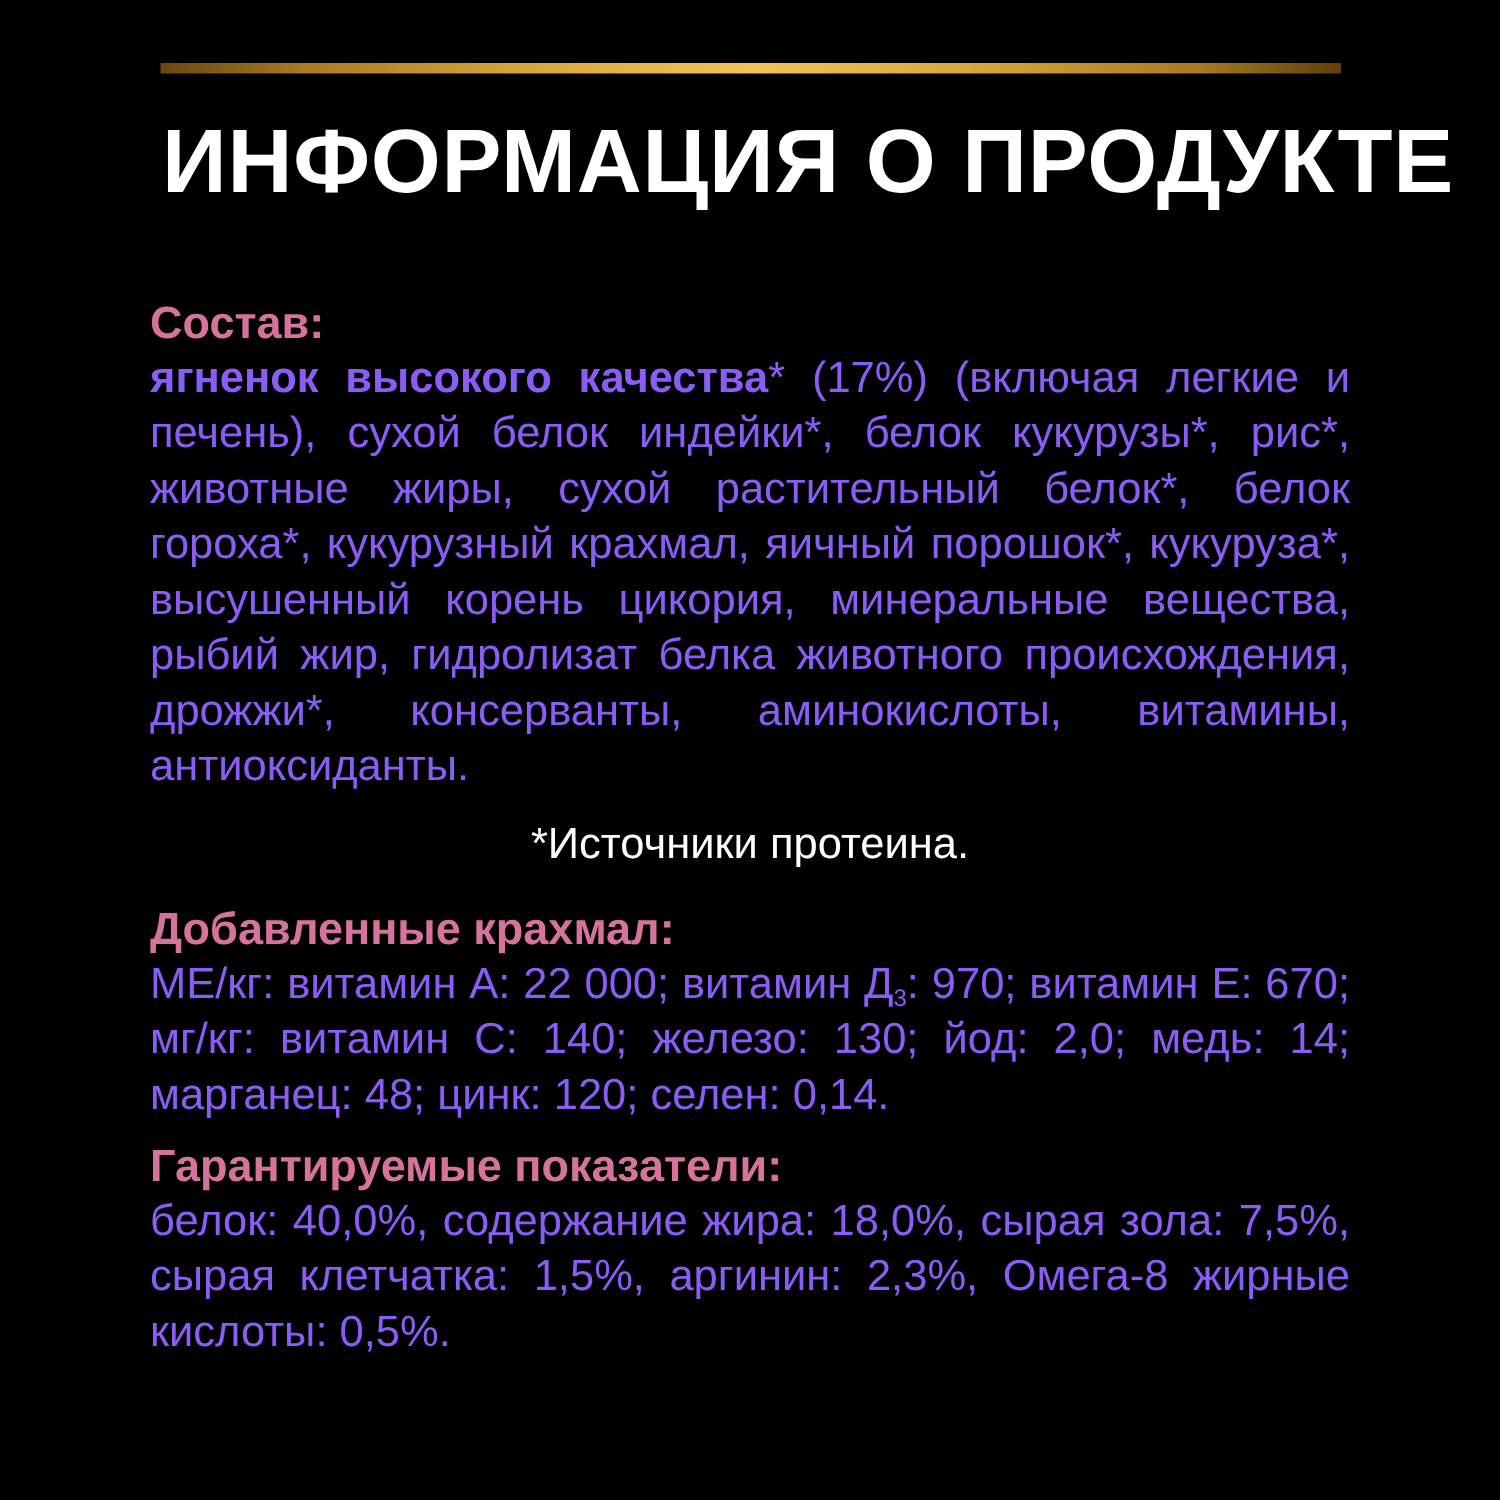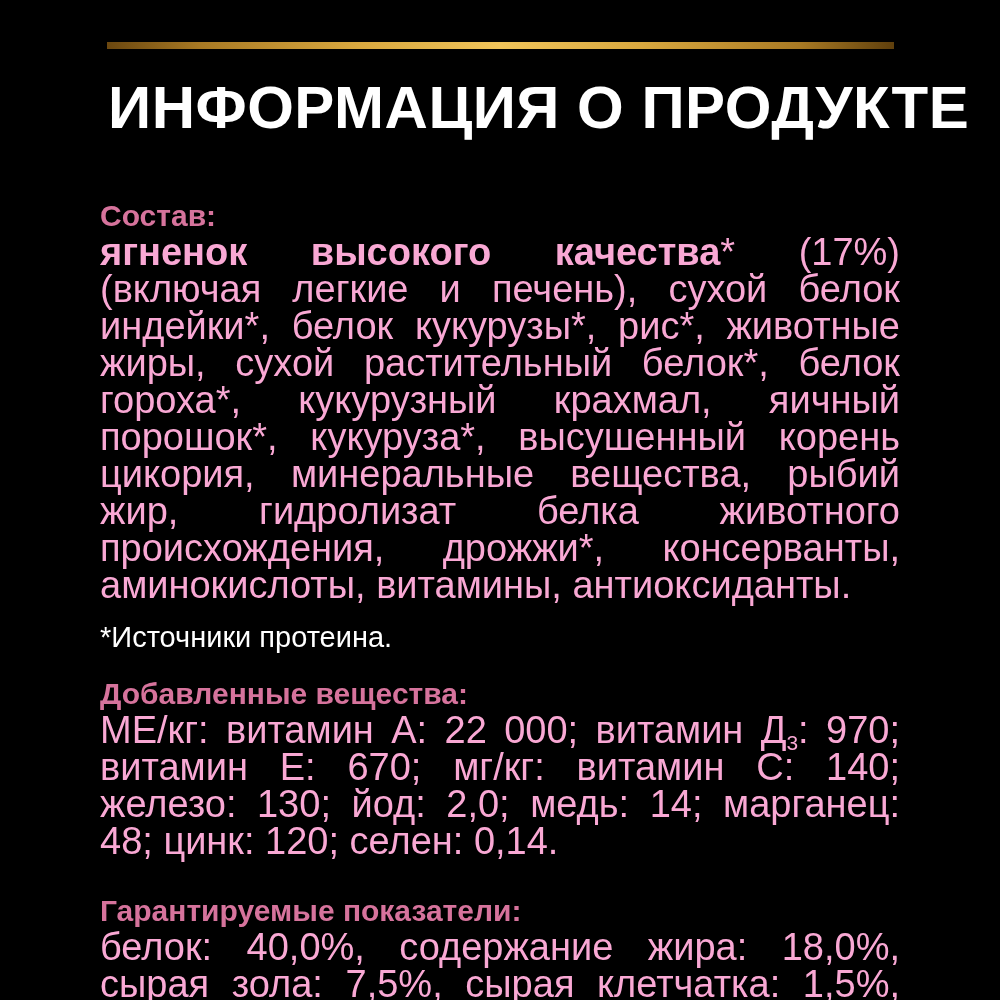--- a/index.html
+++ b/index.html
@@ -50,44 +50,44 @@
   }
 
   .section-heading {
     font-size: 30px;
     line-height: 37px;
     font-weight: 700;
     color: #d6739c;
   }
 
   .body-text {
-    font-size: 38px;
+    font-size: 29px;
     line-height: 37px;
     font-weight: 400;
-    color: #f9a8d4;
+    color: #8b5cf6;
     text-align: justify;
   }
 
   .body-text b, .body-text strong {
     font-weight: 700;
   }
 
   .section-composition { margin-top: 56px; }
 
   .footnote {
     margin-top: 15px;
     font-size: 29px;
     line-height: 37px;
     color: #ffffff;
-    text-align: left;
+    text-align: center;
   }
 
   .section-additives { margin-top: 19px; }
 
-  .section-guaranteed { margin-top: 32px; }
+  .section-guaranteed { margin-top: 10px; }
 
   sub.vitamin-sub {
     font-size: 0.55em;
     line-height: 0;
     vertical-align: -0.35em;
   }
 </style>
 </head>
 <body>
 
@@ -100,21 +100,21 @@
   <div class="content">
 
     <section class="section-composition">
       <h2 class="section-heading">Состав:</h2>
       <p class="body-text"><strong>ягненок высокого качества</strong><span>* (17%) (включая легкие и печень), сухой белок индейки*, белок кукурузы*, рис*, животные жиры, сухой растительный белок*, белок гороха*, кукурузный крахмал, яичный порошок*, кукуруза*, высушенный корень цикория, минеральные вещества, рыбий жир, гидролизат белка животного происхождения, дрожжи*, консерванты, аминокислоты, витамины, антиоксиданты.</span></p>
     </section>
 
     <p class="footnote">*Источники протеина.</p>
 
     <section class="section-additives">
-      <h2 class="section-heading">Добавленные вещества:</h2>
+      <h2 class="section-heading">Добавленные крахмал:</h2>
       <p class="body-text"><span>МЕ/кг: витамин А: 22 000; витамин Д</span><sub class="vitamin-sub">3</sub><span>: 970; витамин Е: 670; мг/кг: витамин С: 140; железо: 130; йод: 2,0; медь: 14; марганец: 48; цинк: 120; селен: 0,14.</span></p>
     </section>
 
     <section class="section-guaranteed">
       <h2 class="section-heading">Гарантируемые показатели:</h2>
       <p class="body-text">белок: 40,0%, содержание жира: 18,0%, сырая зола: 7,5%, сырая клетчатка: 1,5%, аргинин: 2,3%, Омега-8 жирные кислоты: 0,5%.</p>
     </section>
 
   </div>
 </div>

